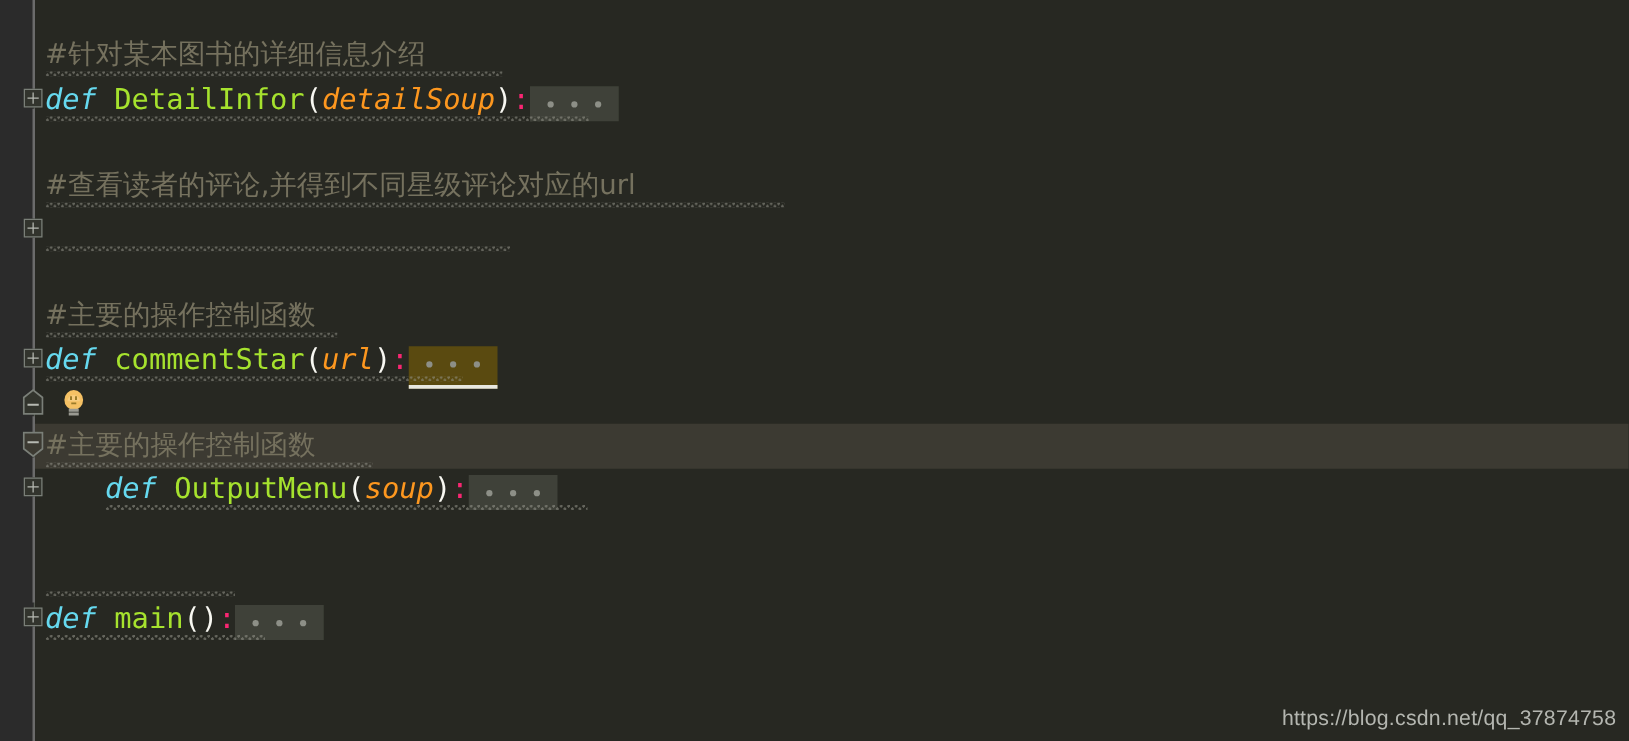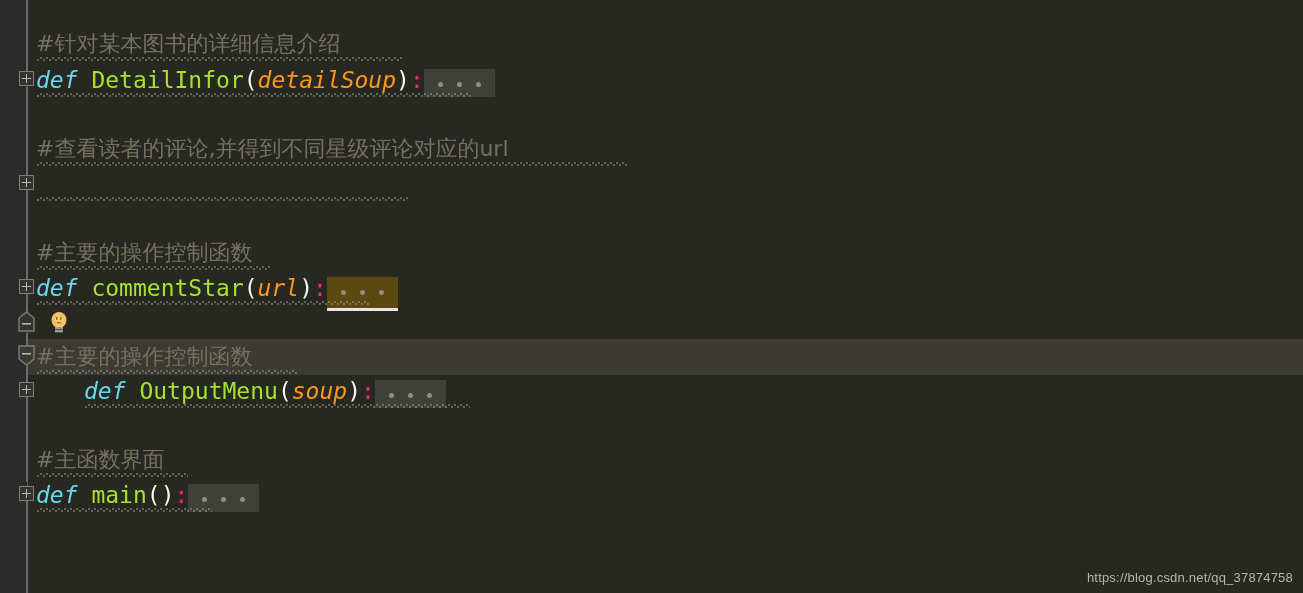--- a/index.html
+++ b/index.html
@@ -171,21 +171,21 @@
     height: 24px;
   }
 
   
   .watermark {
     position: absolute;
     right: 10px;
     bottom: 8px;
     color: #b4b6b0;
     font-family: "Liberation Sans", "DejaVu Sans", sans-serif;
-    font-size: 13px;
+    font-size: 17px;
     letter-spacing: 0.2px;
     z-index: 10;
   }
 </style>
 </head>
 <body>
 
 <div id="editor">
 
   <div class="gutter"></div>
@@ -266,21 +266,20 @@
     <span class="txt comment">#主要的操作控制函数</span>
     <span class="wavy" style="left:36px; top:31px; width:262px;"></span>
   </div>
 
   <div class="line" style="top:373px;margin-left:48px;">
     <span class="txt"><span class="kw">def</span><span class="punc"> </span><span class="fn">OutputMenu</span><span class="punc">(</span><span class="param">soup</span><span class="punc">)</span><span class="colon">:</span><span class="fold-ph"><span class="dot"></span><span class="dot"></span><span class="dot"></span></span></span>
     <span class="wavy" style="left:36px; top:31px; width:386px;"></span>
   </div>
 
   <div class="line" style="top:442px;">
-    <span class="txt comment">#主函数界面</span>
     <span class="wavy" style="left:36px; top:31px; width:152px;"></span>
   </div>
 
   <div class="line" style="top:477px;">
     <span class="txt"><span class="kw">def</span><span class="punc"> </span><span class="fn">main</span><span class="punc">(</span><span class="param"></span><span class="punc">)</span><span class="colon">:</span><span class="fold-ph"><span class="dot"></span><span class="dot"></span><span class="dot"></span></span></span>
     <span class="wavy" style="left:36px; top:31px; width:176px;"></span>
   </div>
 
 
   <div class="watermark">https://blog.csdn.net/qq_37874758</div>

